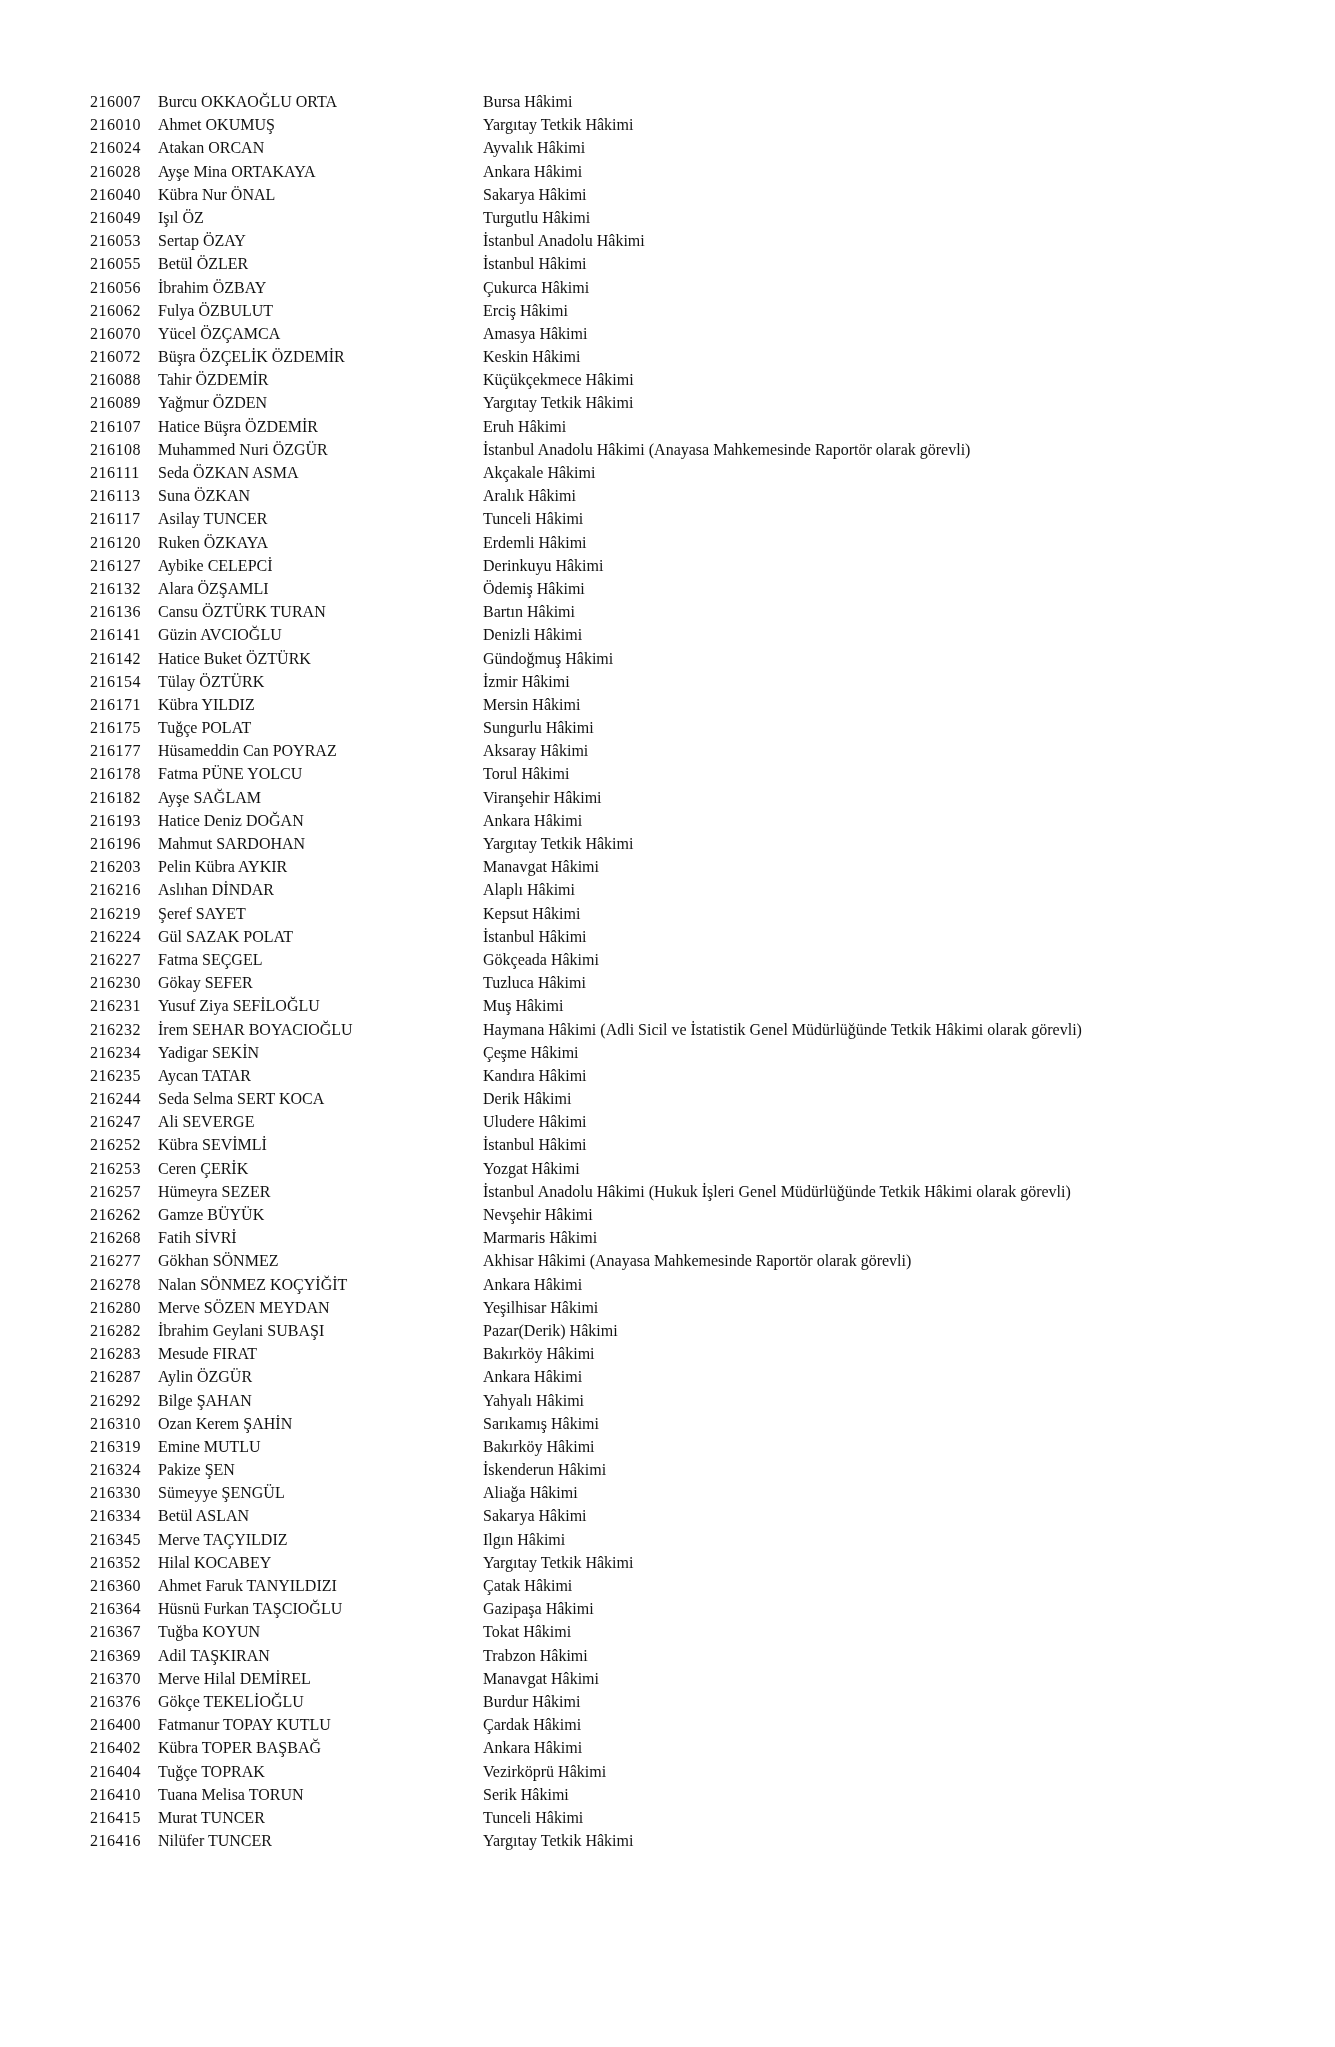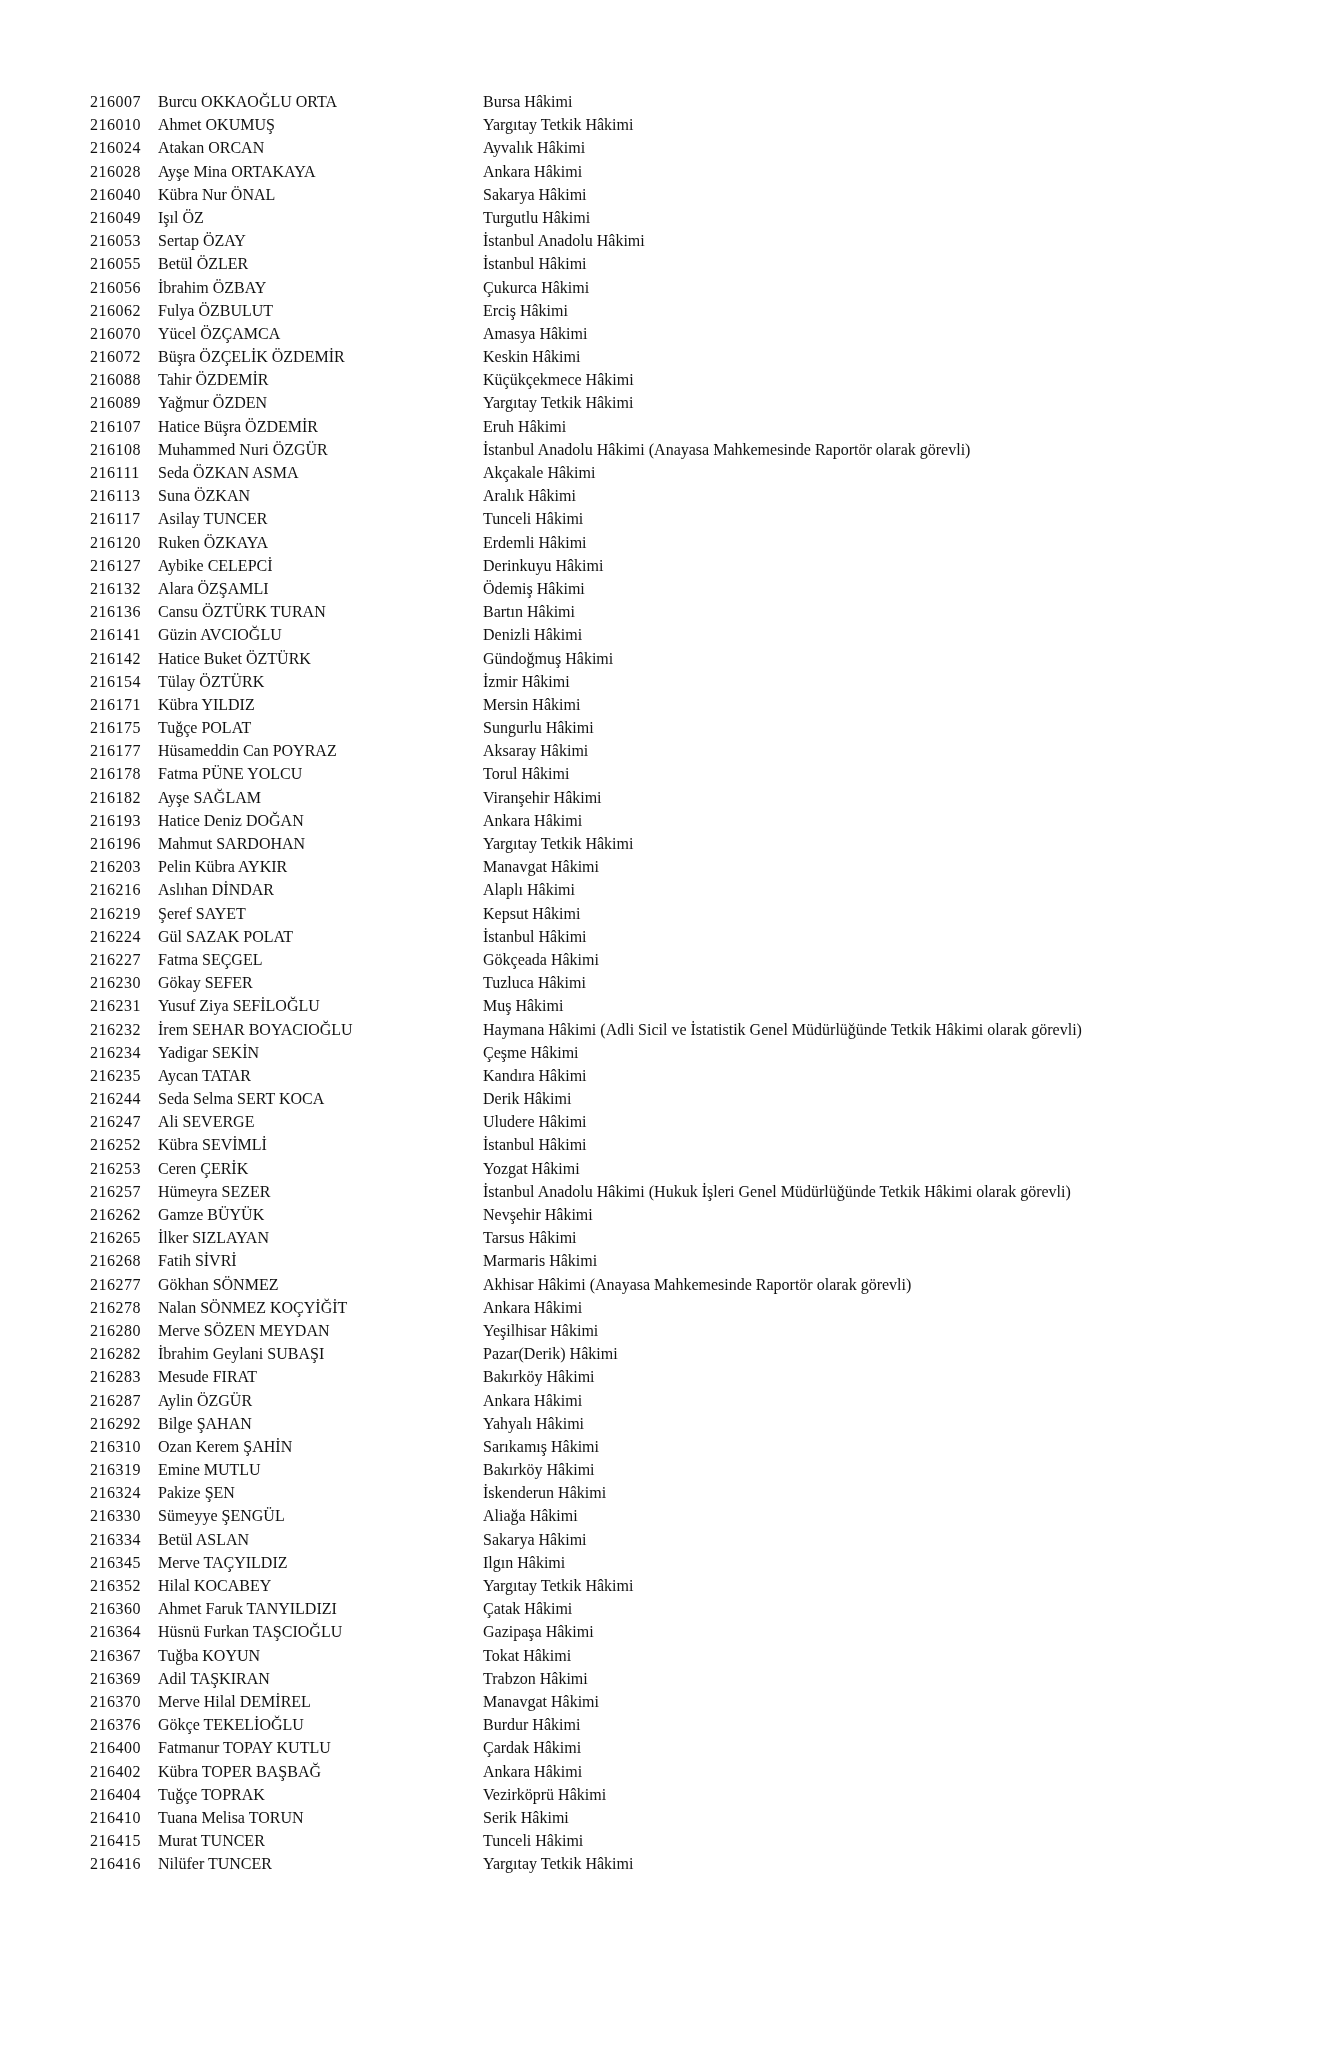--- a/index.html
+++ b/index.html
@@ -339,25 +339,20 @@
       <span class="col-name">Hümeyra SEZER</span>
       <span class="col-post">İstanbul Anadolu Hâkimi (Hukuk İşleri Genel Müdürlüğünde Tetkik Hâkimi olarak görevli)</span>
     </div>
 
     <div class="row">
       <span class="col-no">216262</span>
       <span class="col-name">Gamze BÜYÜK</span>
       <span class="col-post">Nevşehir Hâkimi</span>
     </div>
 
-    <div class="row">
-      <span class="col-no">216265</span>
-      <span class="col-name">İlker SIZLAYAN</span>
-      <span class="col-post">Tarsus Hâkimi</span>
-    </div>
 
     <div class="row">
       <span class="col-no">216268</span>
       <span class="col-name">Fatih SİVRİ</span>
       <span class="col-post">Marmaris Hâkimi</span>
     </div>
 
     <div class="row">
       <span class="col-no">216277</span>
       <span class="col-name">Gökhan SÖNMEZ</span>

